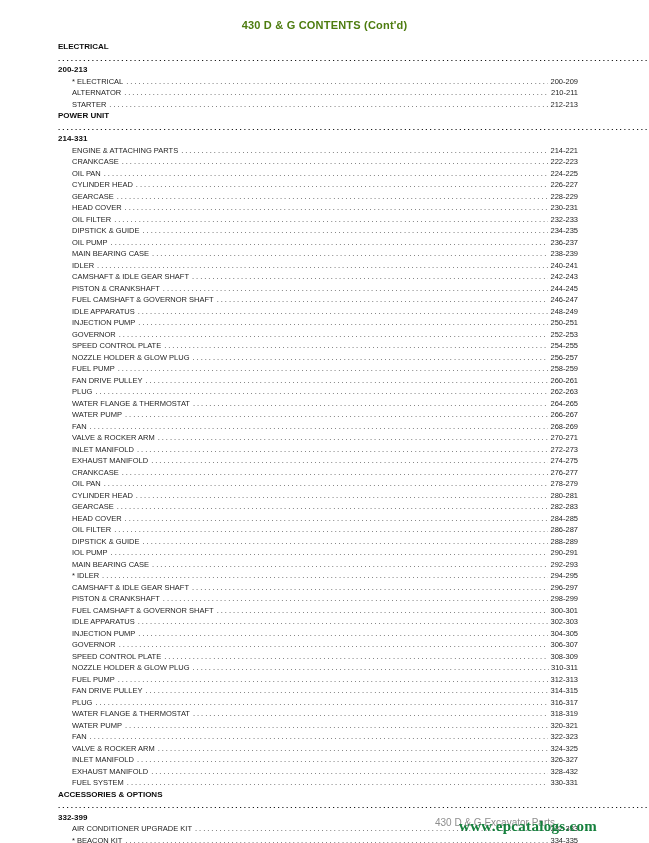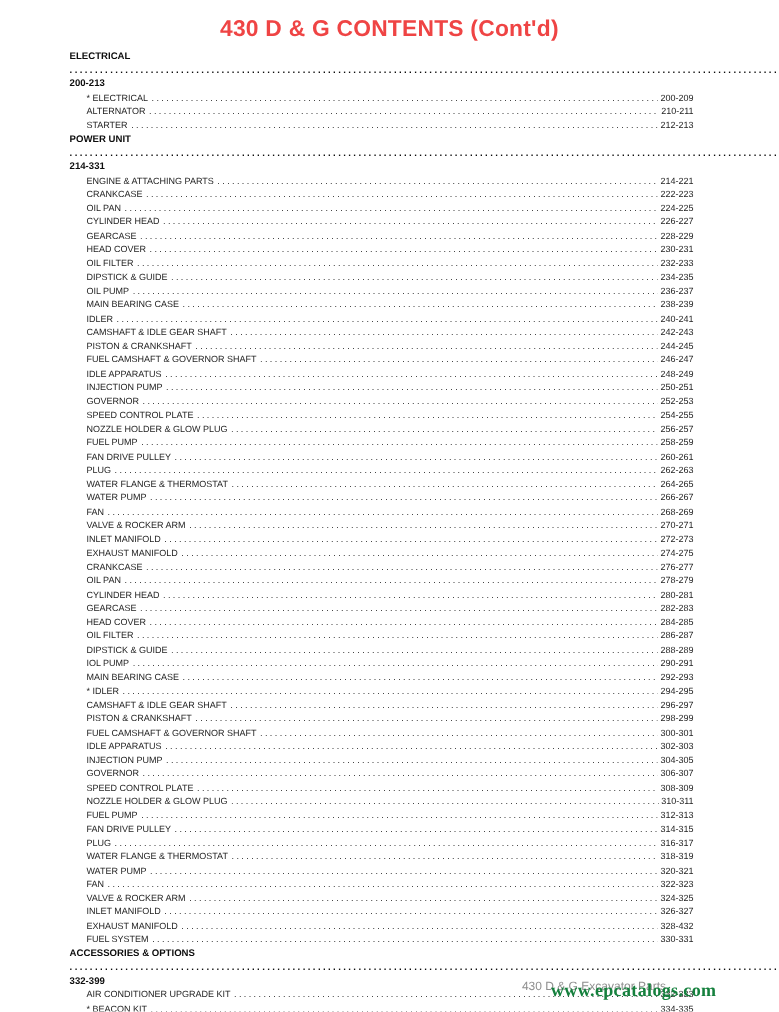--- a/index.html
+++ b/index.html
@@ -7,25 +7,25 @@
     width:649px; height:843px;
     background:#ffffff;
     font-family:"Liberation Sans", sans-serif;
     color:#1e1e1e;
     position:relative;
     overflow:hidden;
   }
   .page-title {
     text-align:center;
     font-weight:bold;
-    font-size:19px;
+    font-size:11px;
     line-height:16px;
     padding-top:17px;
     letter-spacing:0.2px;
-    color:#ef4444;
+    color:#4d7c0f;
   }
   .toc {
     margin:8px 71px 0 55px;
   }
   .row {
     display:flex;
     align-items:baseline;
     line-height:11.5px;
     font-size:7.5px;
     color:#242424;

